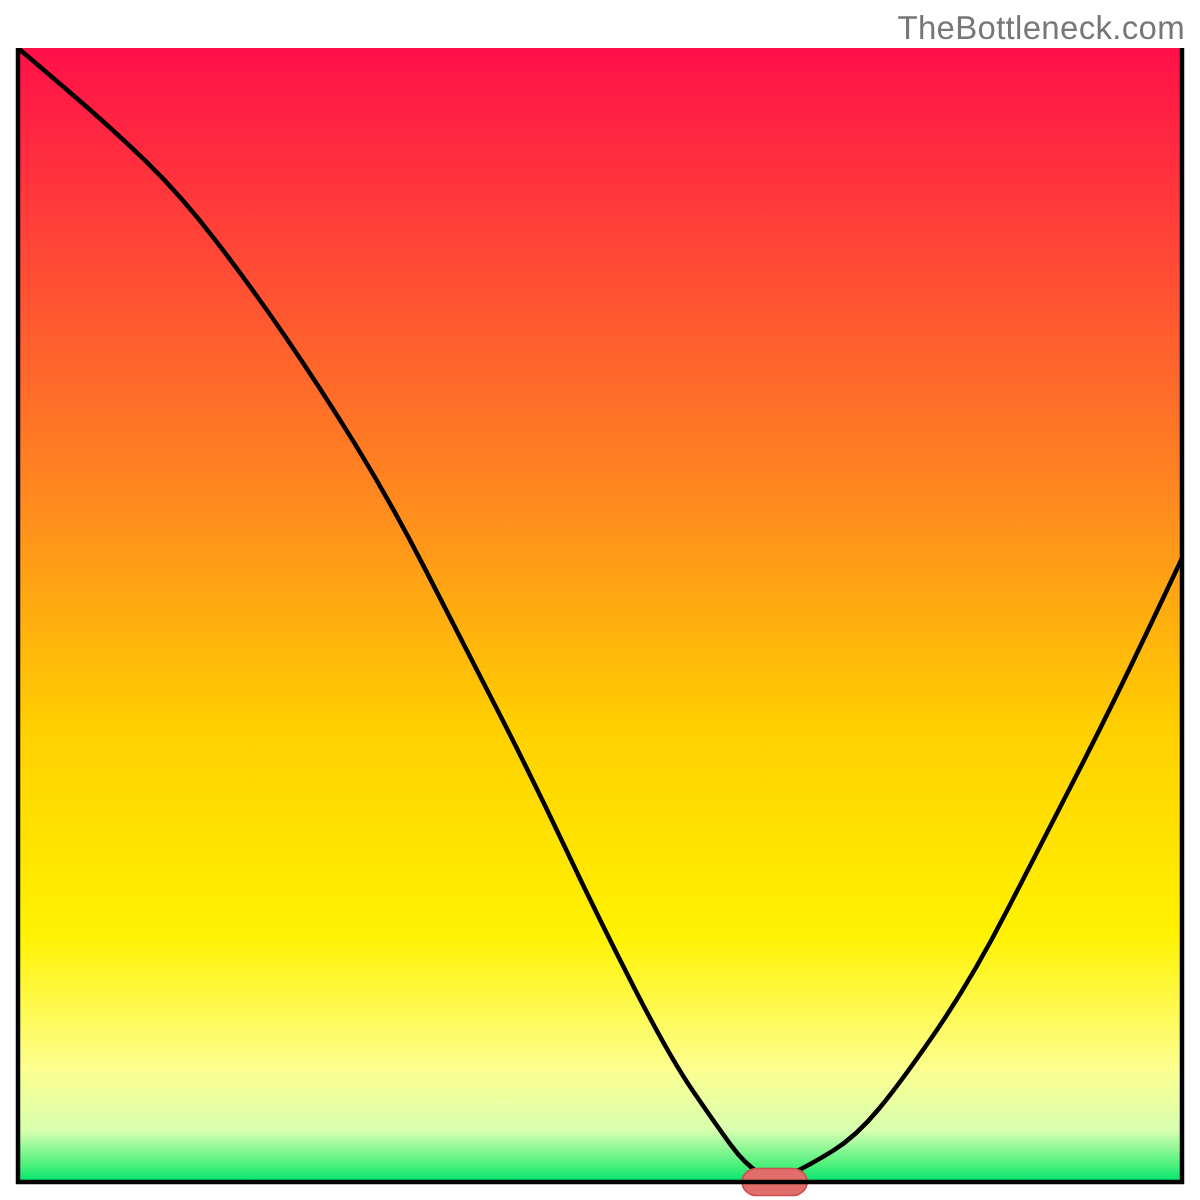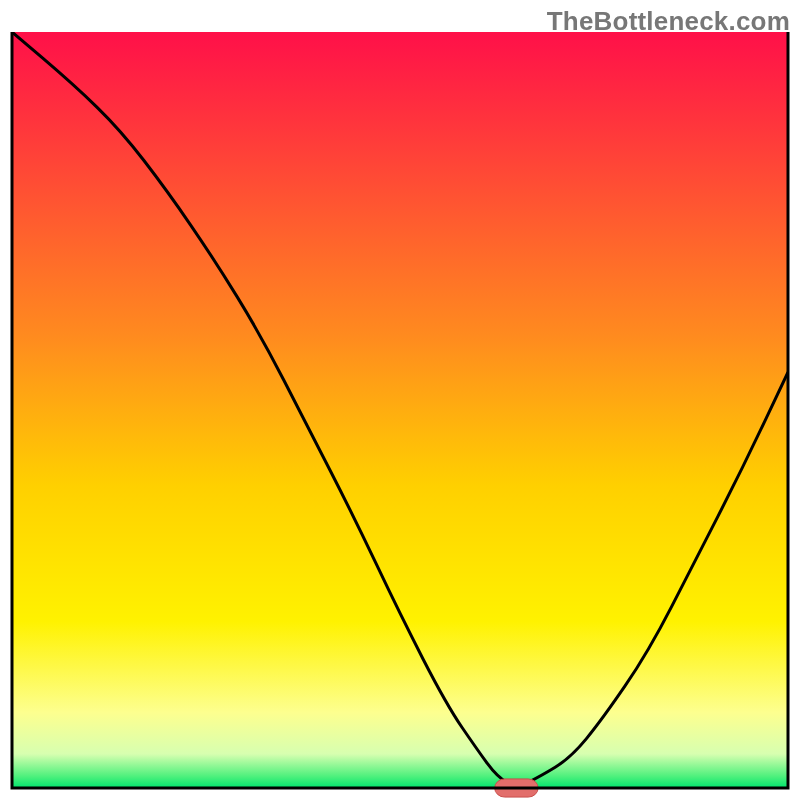--- a/index.html
+++ b/index.html
@@ -12,22 +12,22 @@
   }
   .chart-wrap {
     position: relative;
     width: 800px;
     height: 800px;
   }
   .watermark {
     position: absolute;
     top: 6px;
     right: 10px;
-    font-size: 26px;
-    font-weight: 700;
+    font-size: 22px;
+    font-weight: 400;
     color: #777;
     letter-spacing: 0.2px;
     pointer-events: none;
   }
   svg {
     display: block;
   }
 </style>
 </head>
 <body>

